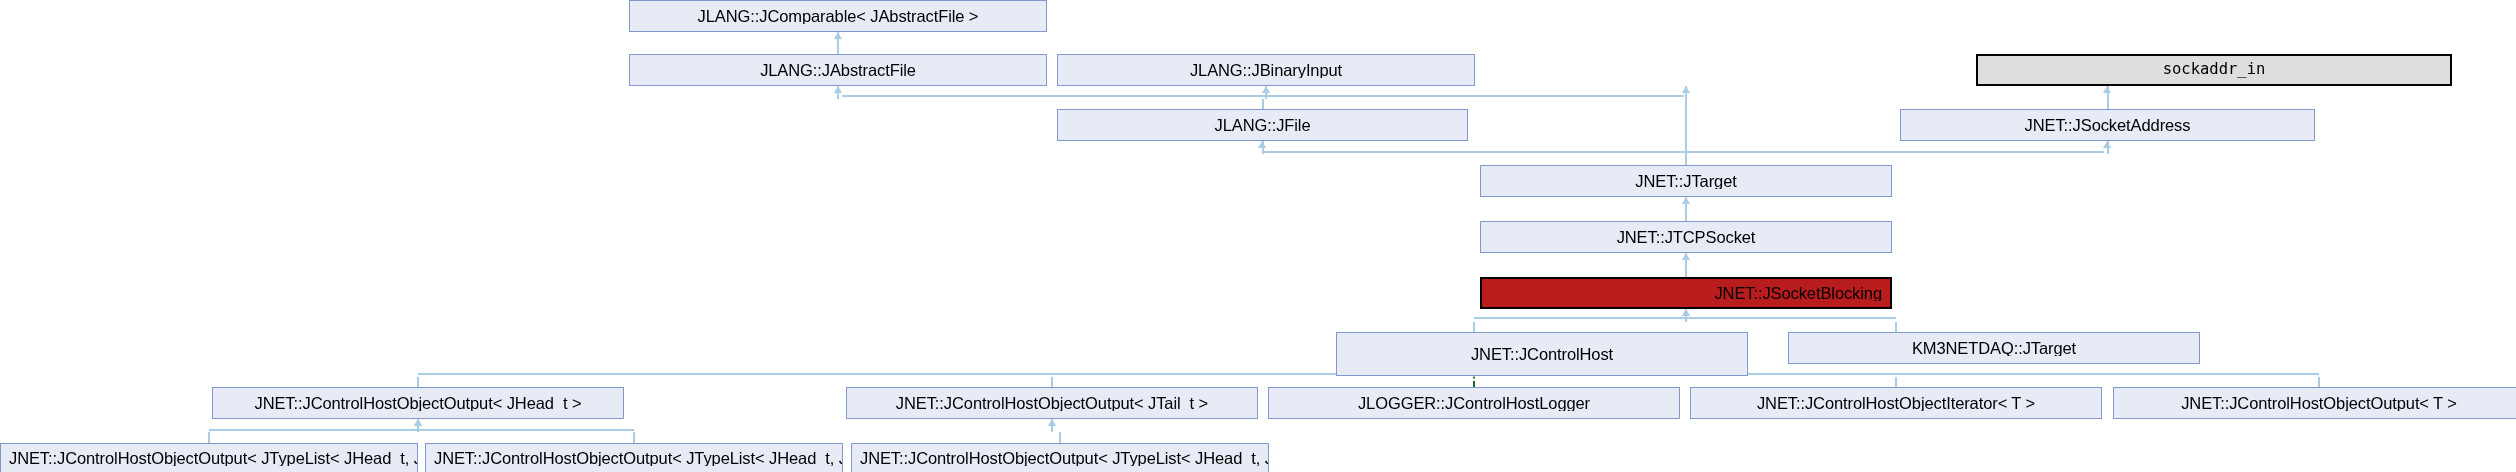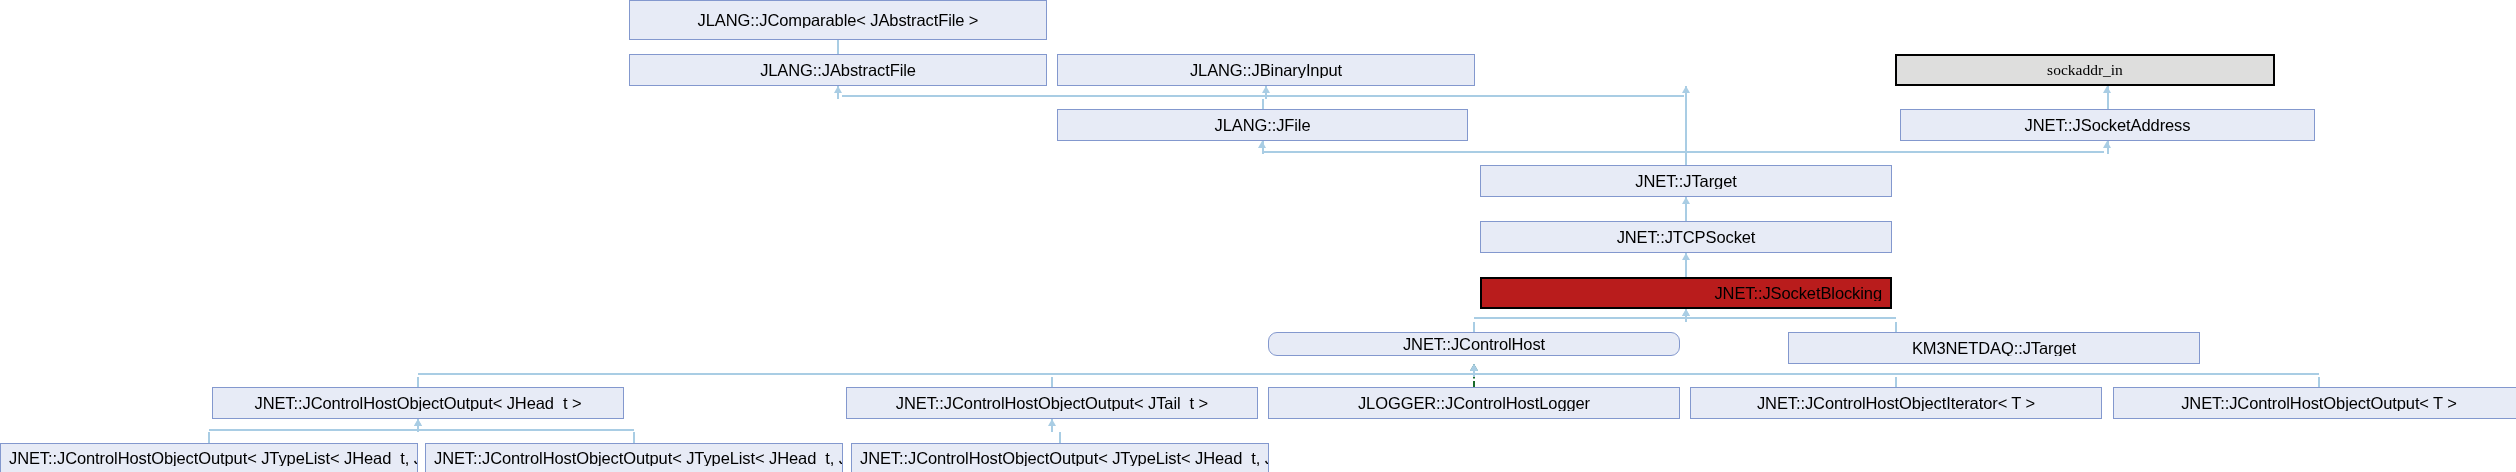--- a/index.html
+++ b/index.html
@@ -132,48 +132,48 @@
     <div class="arrow" style="left: 1469.5px; top: 364px;"></div>
     <div class="edge v" style="left: 208px; top: 432.44px; height: 10.56px;"></div>
     <div class="edge v" style="left: 417px; top: 419px; height: 13.44px;"></div>
     <div class="arrow" style="left: 413.5px; top: 419px;"></div>
     <div class="edge v" style="left: 633px; top: 432.44px; height: 10.56px;"></div>
     <div class="edge v" style="left: 417px; top: 419px; height: 13.44px;"></div>
     <div class="arrow" style="left: 413.5px; top: 419px;"></div>
     <div class="edge v" style="left: 1059px; top: 432.44px; height: 10.56px;"></div>
     <div class="edge v" style="left: 1051px; top: 419px; height: 13.44px;"></div>
     <div class="arrow" style="left: 1047.5px; top: 419px;"></div>
-    <div class="node" style="left: 629px; top: 0px; width: 418px; height: 40px;">
+    <div class="node" style="left: 629px; top: 0px; width: 418px; height: 32px;">
       <span class="label">JLANG::JComparable&lt; JAbstractFile &gt;</span>
     </div>
     <div class="node" style="left: 629px; top: 54px; width: 418px; height: 32px;">
       <span class="label">JLANG::JAbstractFile</span>
     </div>
     <div class="node" style="left: 1057px; top: 54px; width: 418px; height: 32px;">
       <span class="label">JLANG::JBinaryInput</span>
     </div>
-    <div class="node external" style="left: 1895px; top: 54px; width: 380px; height: 32px; font-family: Liberation Serif, serif;">
+    <div class="node external" style="left: 1976px; top: 54px; width: 476px; height: 32px;">
       <span class="label">sockaddr_in</span>
     </div>
     <div class="node" style="left: 1057px; top: 109px; width: 411px; height: 32px;">
       <span class="label">JLANG::JFile</span>
     </div>
     <div class="node" style="left: 1900px; top: 109px; width: 415px; height: 32px;">
       <span class="label">JNET::JSocketAddress</span>
     </div>
     <div class="node" style="left: 1480px; top: 165px; width: 412px; height: 32px;">
       <span class="label">JNET::JTarget</span>
     </div>
     <div class="node" style="left: 1480px; top: 221px; width: 412px; height: 32px;">
       <span class="label">JNET::JTCPSocket</span>
     </div>
     <div class="node current" style="left: 1480px; top: 277px; width: 412px; height: 32px;">
       <span class="label">JNET::JSocketBlocking</span>
     </div>
-    <div class="node" style="left: 1268px; top: 332px; width: 412px; height: 24px; border-radius: 9px;">
+    <div class="node" style="left: 1336px; top: 332px; width: 412px; height: 44px;">
       <span class="label">JNET::JControlHost</span>
     </div>
     <div class="node" style="left: 1788px; top: 332px; width: 412px; height: 32px;">
       <span class="label">KM3NETDAQ::JTarget</span>
     </div>
     <div class="node" style="left: 212px; top: 387px; width: 412px; height: 32px;">
       <span class="label">JNET::JControlHostObjectOutput&lt; JHead_t &gt;</span>
     </div>
     <div class="node" style="left: 846px; top: 387px; width: 412px; height: 32px;">
       <span class="label">JNET::JControlHostObjectOutput&lt; JTail_t &gt;</span>

